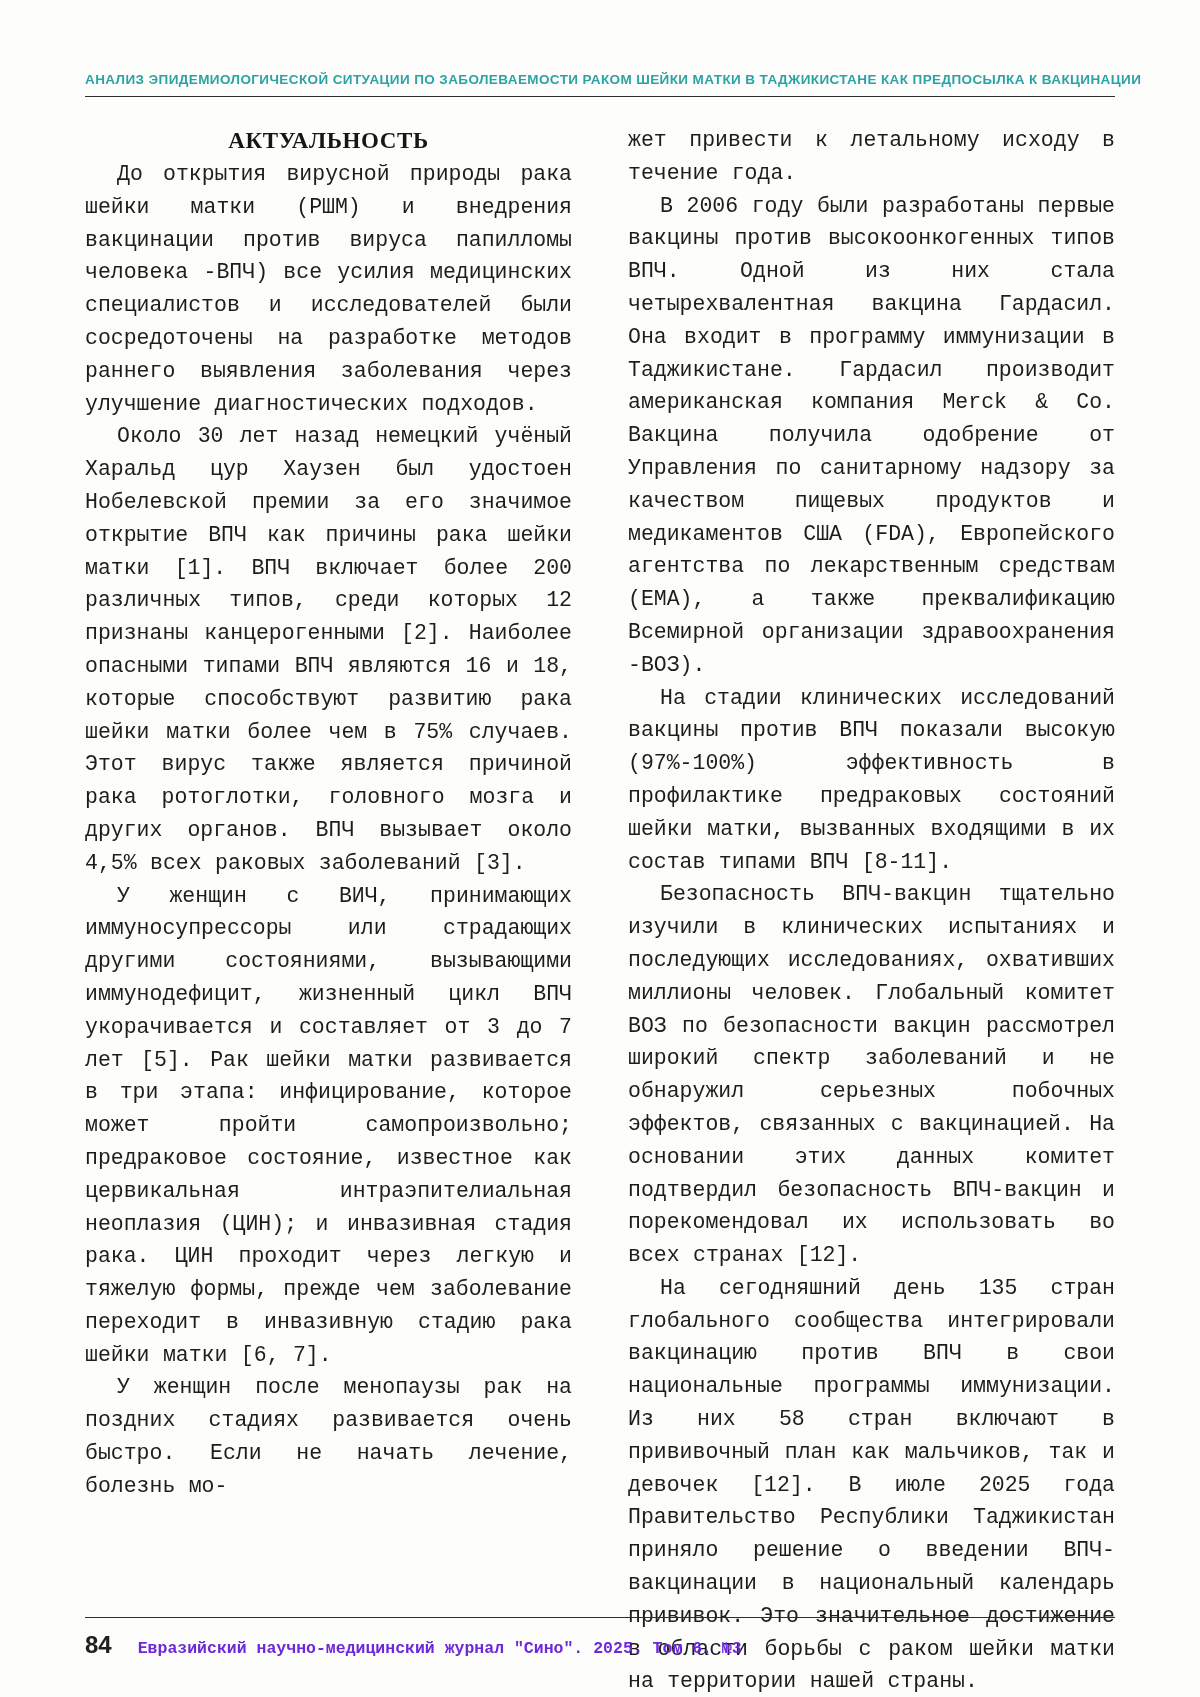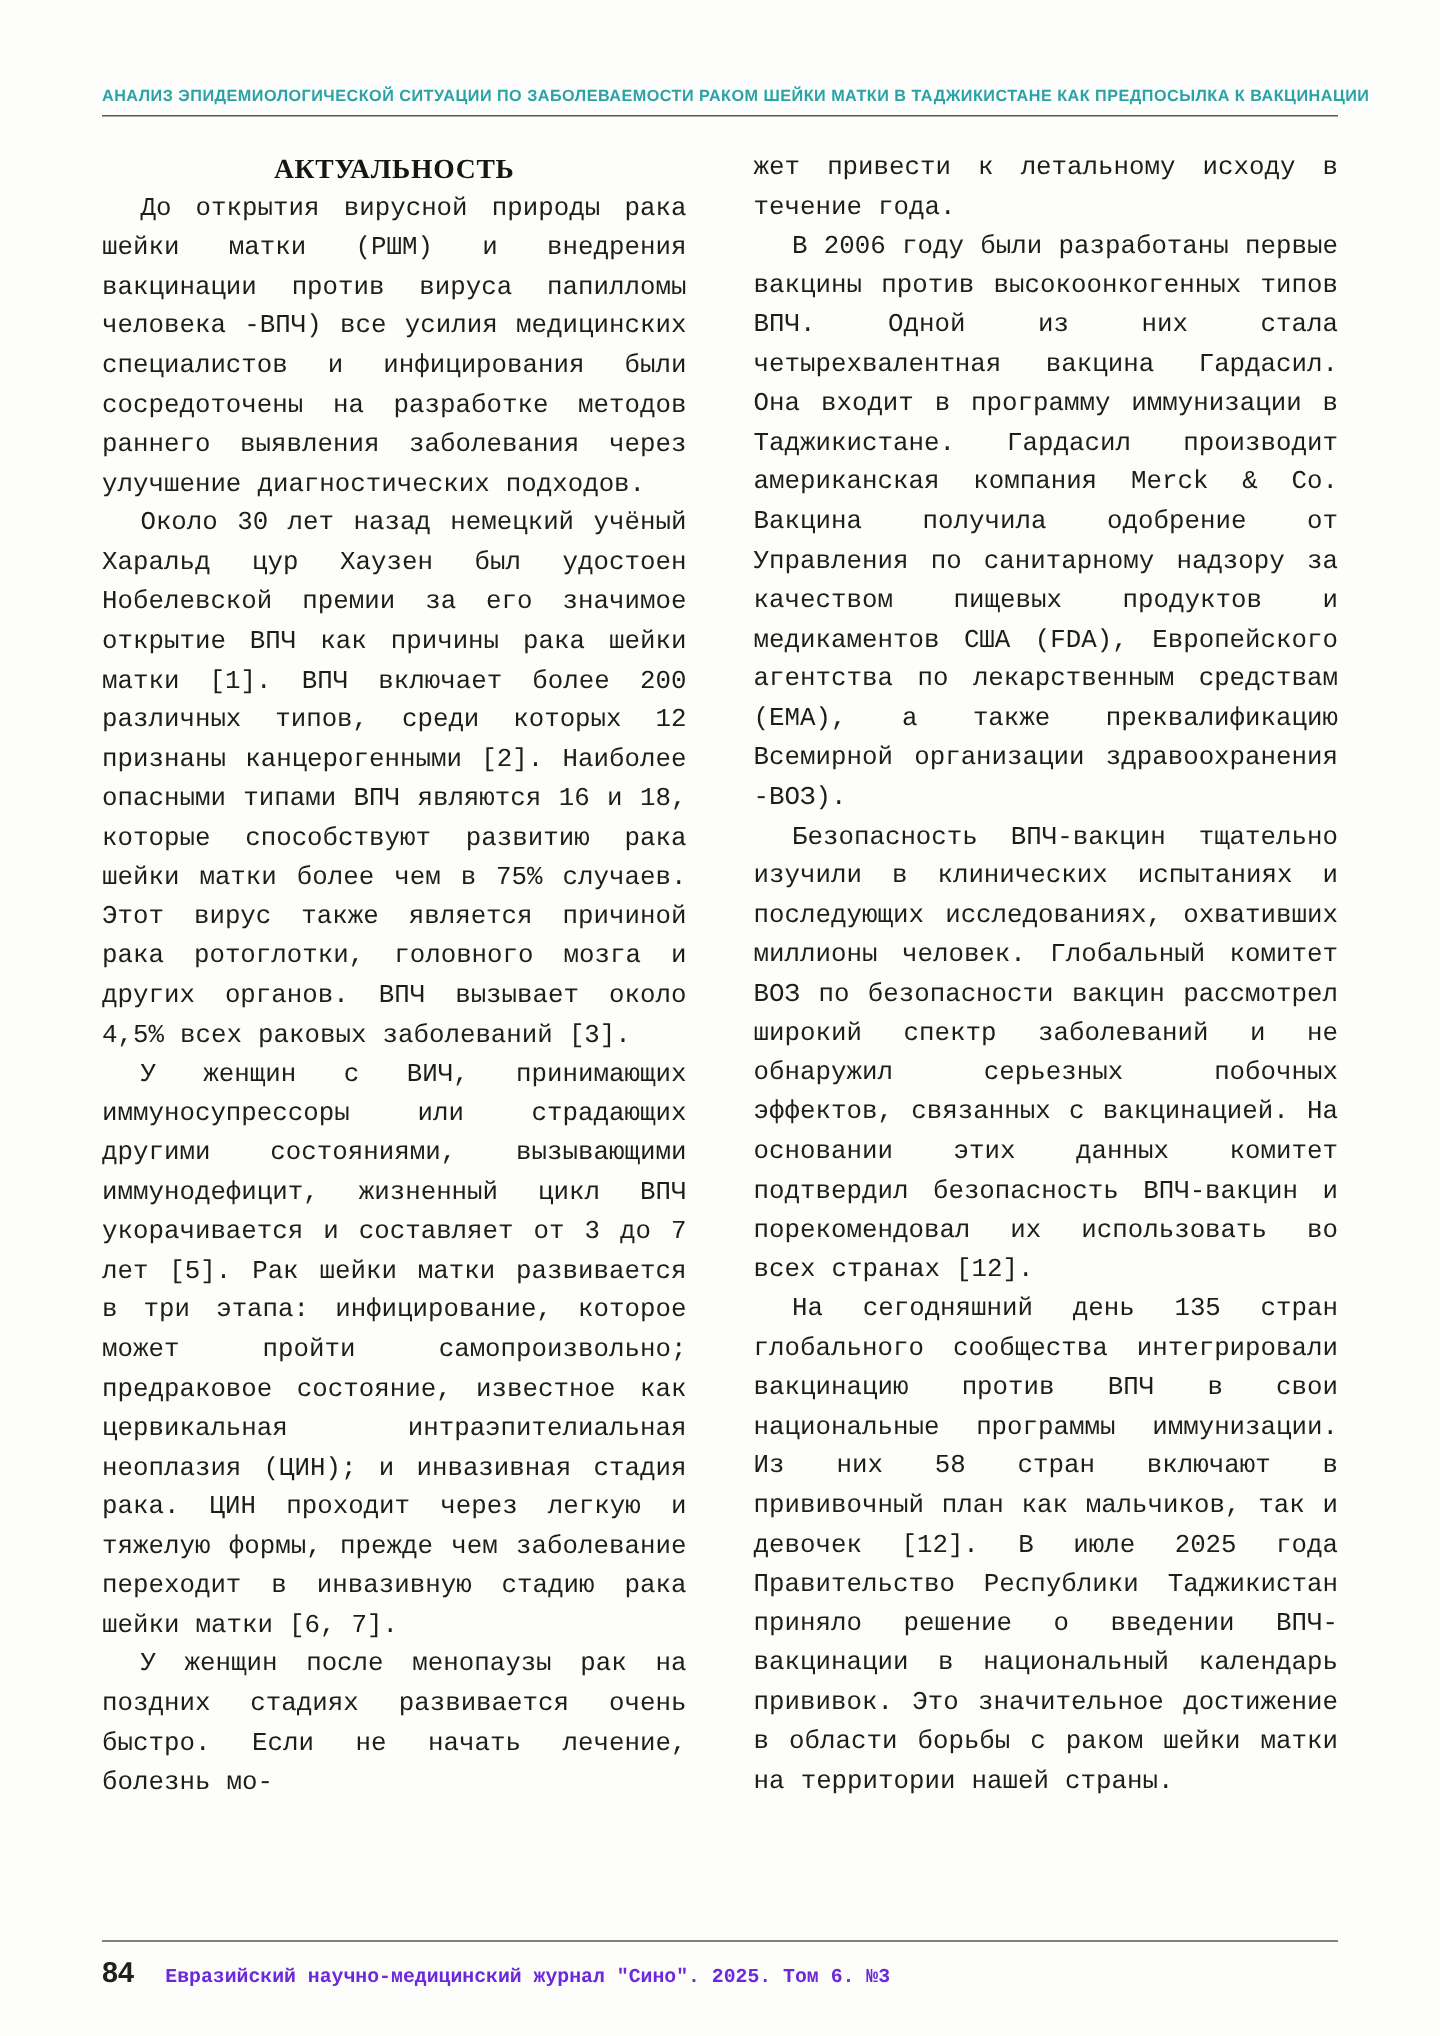--- a/index.html
+++ b/index.html
@@ -107,29 +107,30 @@
 
   <header class="running-header">
     <div class="running-title">АНАЛИЗ ЭПИДЕМИОЛОГИЧЕСКОЙ СИТУАЦИИ ПО ЗАБОЛЕВАЕМОСТИ РАКОМ ШЕЙКИ МАТКИ В ТАДЖИКИСТАНЕ КАК ПРЕДПОСЫЛКА К ВАКЦИНАЦИИ</div>
     <hr class="rule">
   </header>
 
   <main class="columns">
 
     <section class="col">
       <h2 class="section-heading">АКТУАЛЬНОСТЬ</h2>
-      <p>До открытия вирусной природы рака шейки матки (РШМ) и внедрения вакцинации против вируса папилломы человека -ВПЧ) все усилия медицинских специалистов и инфицирования были сосредоточены на разработке методов раннего выявления заболевания через улучшение диагностических подходов.</p>
+      <p>До открытия вирусной природы рака шейки матки (РШМ) и внедрения вакцинации против вируса папилломы человека -ВПЧ) все усилия медицинских специалистов и исследователей были сосредоточены на разработке методов раннего выявления заболевания через улучшение диагностических подходов.</p>
       <p>Около 30 лет назад немецкий учёный Харальд цур Хаузен был удостоен Нобелевской премии за его значимое открытие ВПЧ как причины рака шейки матки [1].  ВПЧ включает более 200 различных типов, среди которых 12 признаны канцерогенными [2].  Наиболее опасными типами ВПЧ являются 16 и 18, которые способствуют развитию рака шейки матки более чем в 75% случаев. Этот вирус также является причиной рака ротоглотки, головного мозга и других органов. ВПЧ вызывает около 4,5% всех раковых заболеваний [3].</p>
       <p>У женщин с ВИЧ, принимающих иммуносупрессоры или страдающих другими состояниями, вызывающими иммунодефицит, жизненный цикл ВПЧ укорачивается и составляет от 3 до 7 лет [5]. Рак шейки матки развивается в три этапа: инфицирование, которое может пройти самопроизвольно; предраковое состояние, известное как цервикальная интраэпителиальная неоплазия (ЦИН); и инвазивная стадия рака. ЦИН проходит через легкую и тяжелую формы, прежде чем заболевание переходит в инвазивную стадию рака шейки матки [6, 7].</p>
       <p>У женщин после менопаузы рак на поздних стадиях развивается очень быстро. Если не начать лечение, болезнь мо-</p>
     </section>
 
     <section class="col">
       <p class="continuation">жет привести к летальному исходу в течение года.</p>
       <p>В 2006 году были разработаны первые вакцины против высокоонкогенных типов ВПЧ. Одной из них стала четырехвалентная вакцина Гардасил. Она входит в программу иммунизации в Таджикистане. Гардасил производит американская компания Merck &amp; Co. Вакцина получила одобрение от Управления по санитарному надзору за качеством пищевых продуктов и медикаментов США (FDA), Европейского агентства по лекарственным средствам (EMA), а также преквалификацию Всемирной организации здравоохранения -ВОЗ).</p>
+      <p>На стадии клинических исследований вакцины против ВПЧ показали высокую (97%-100%) эффективность в профилактике предраковых состояний шейки матки, вызванных входящими в их состав типами ВПЧ [8-11].</p>
       <p>Безопасность ВПЧ-вакцин тщательно изучили в клинических испытаниях и последующих исследованиях, охвативших миллионы человек. Глобальный комитет ВОЗ по безопасности вакцин рассмотрел широкий спектр заболеваний и не обнаружил серьезных побочных эффектов, связанных с вакцинацией. На основании этих данных комитет подтвердил безопасность ВПЧ-вакцин и порекомендовал их использовать во всех странах [12].</p>
       <p>На сегодняшний день 135 стран глобального сообщества интегрировали вакцинацию против ВПЧ в свои национальные программы иммунизации. Из них 58 стран включают в прививочный план как мальчиков, так и девочек [12]. В июле 2025 года Правительство Республики Таджикистан приняло решение о введении ВПЧ-вакцинации в национальный календарь прививок. Это значительное достижение в области борьбы с раком шейки матки на территории нашей страны.</p>
     </section>
 
   </main>
 
   <footer class="page-footer">
     <hr class="footer-rule">
     <div class="footer-line">
       <span class="page-number">84</span>

